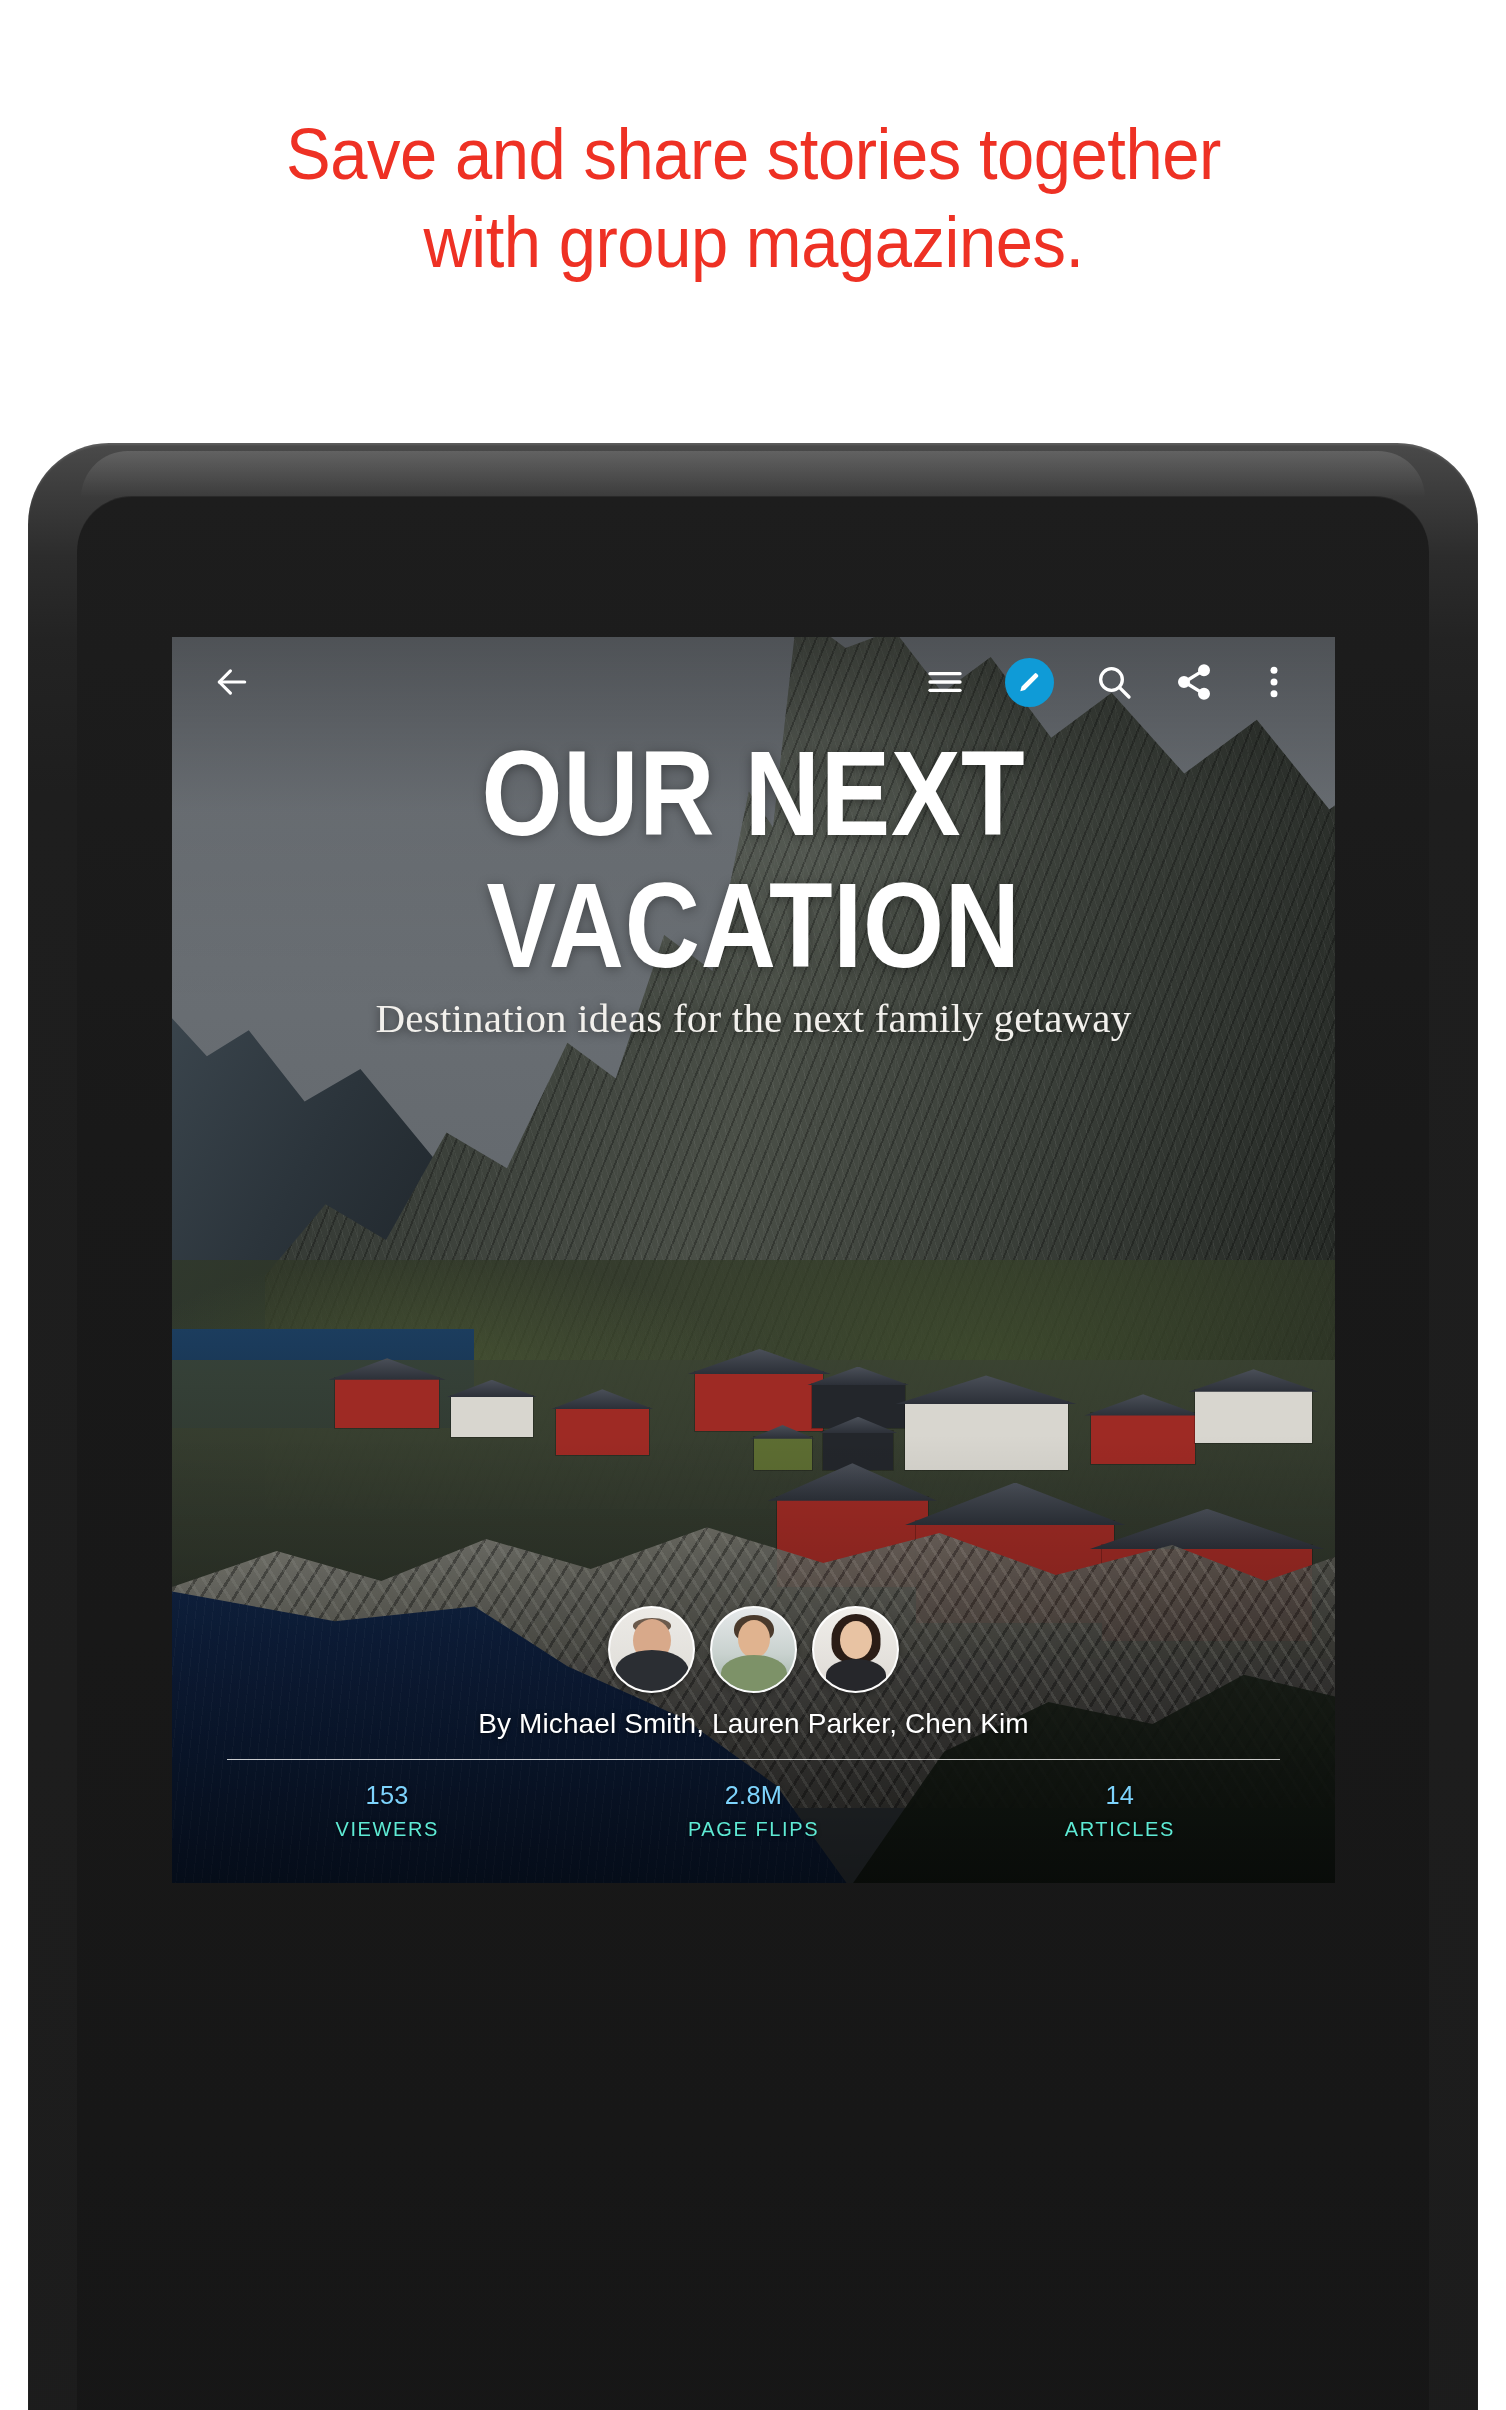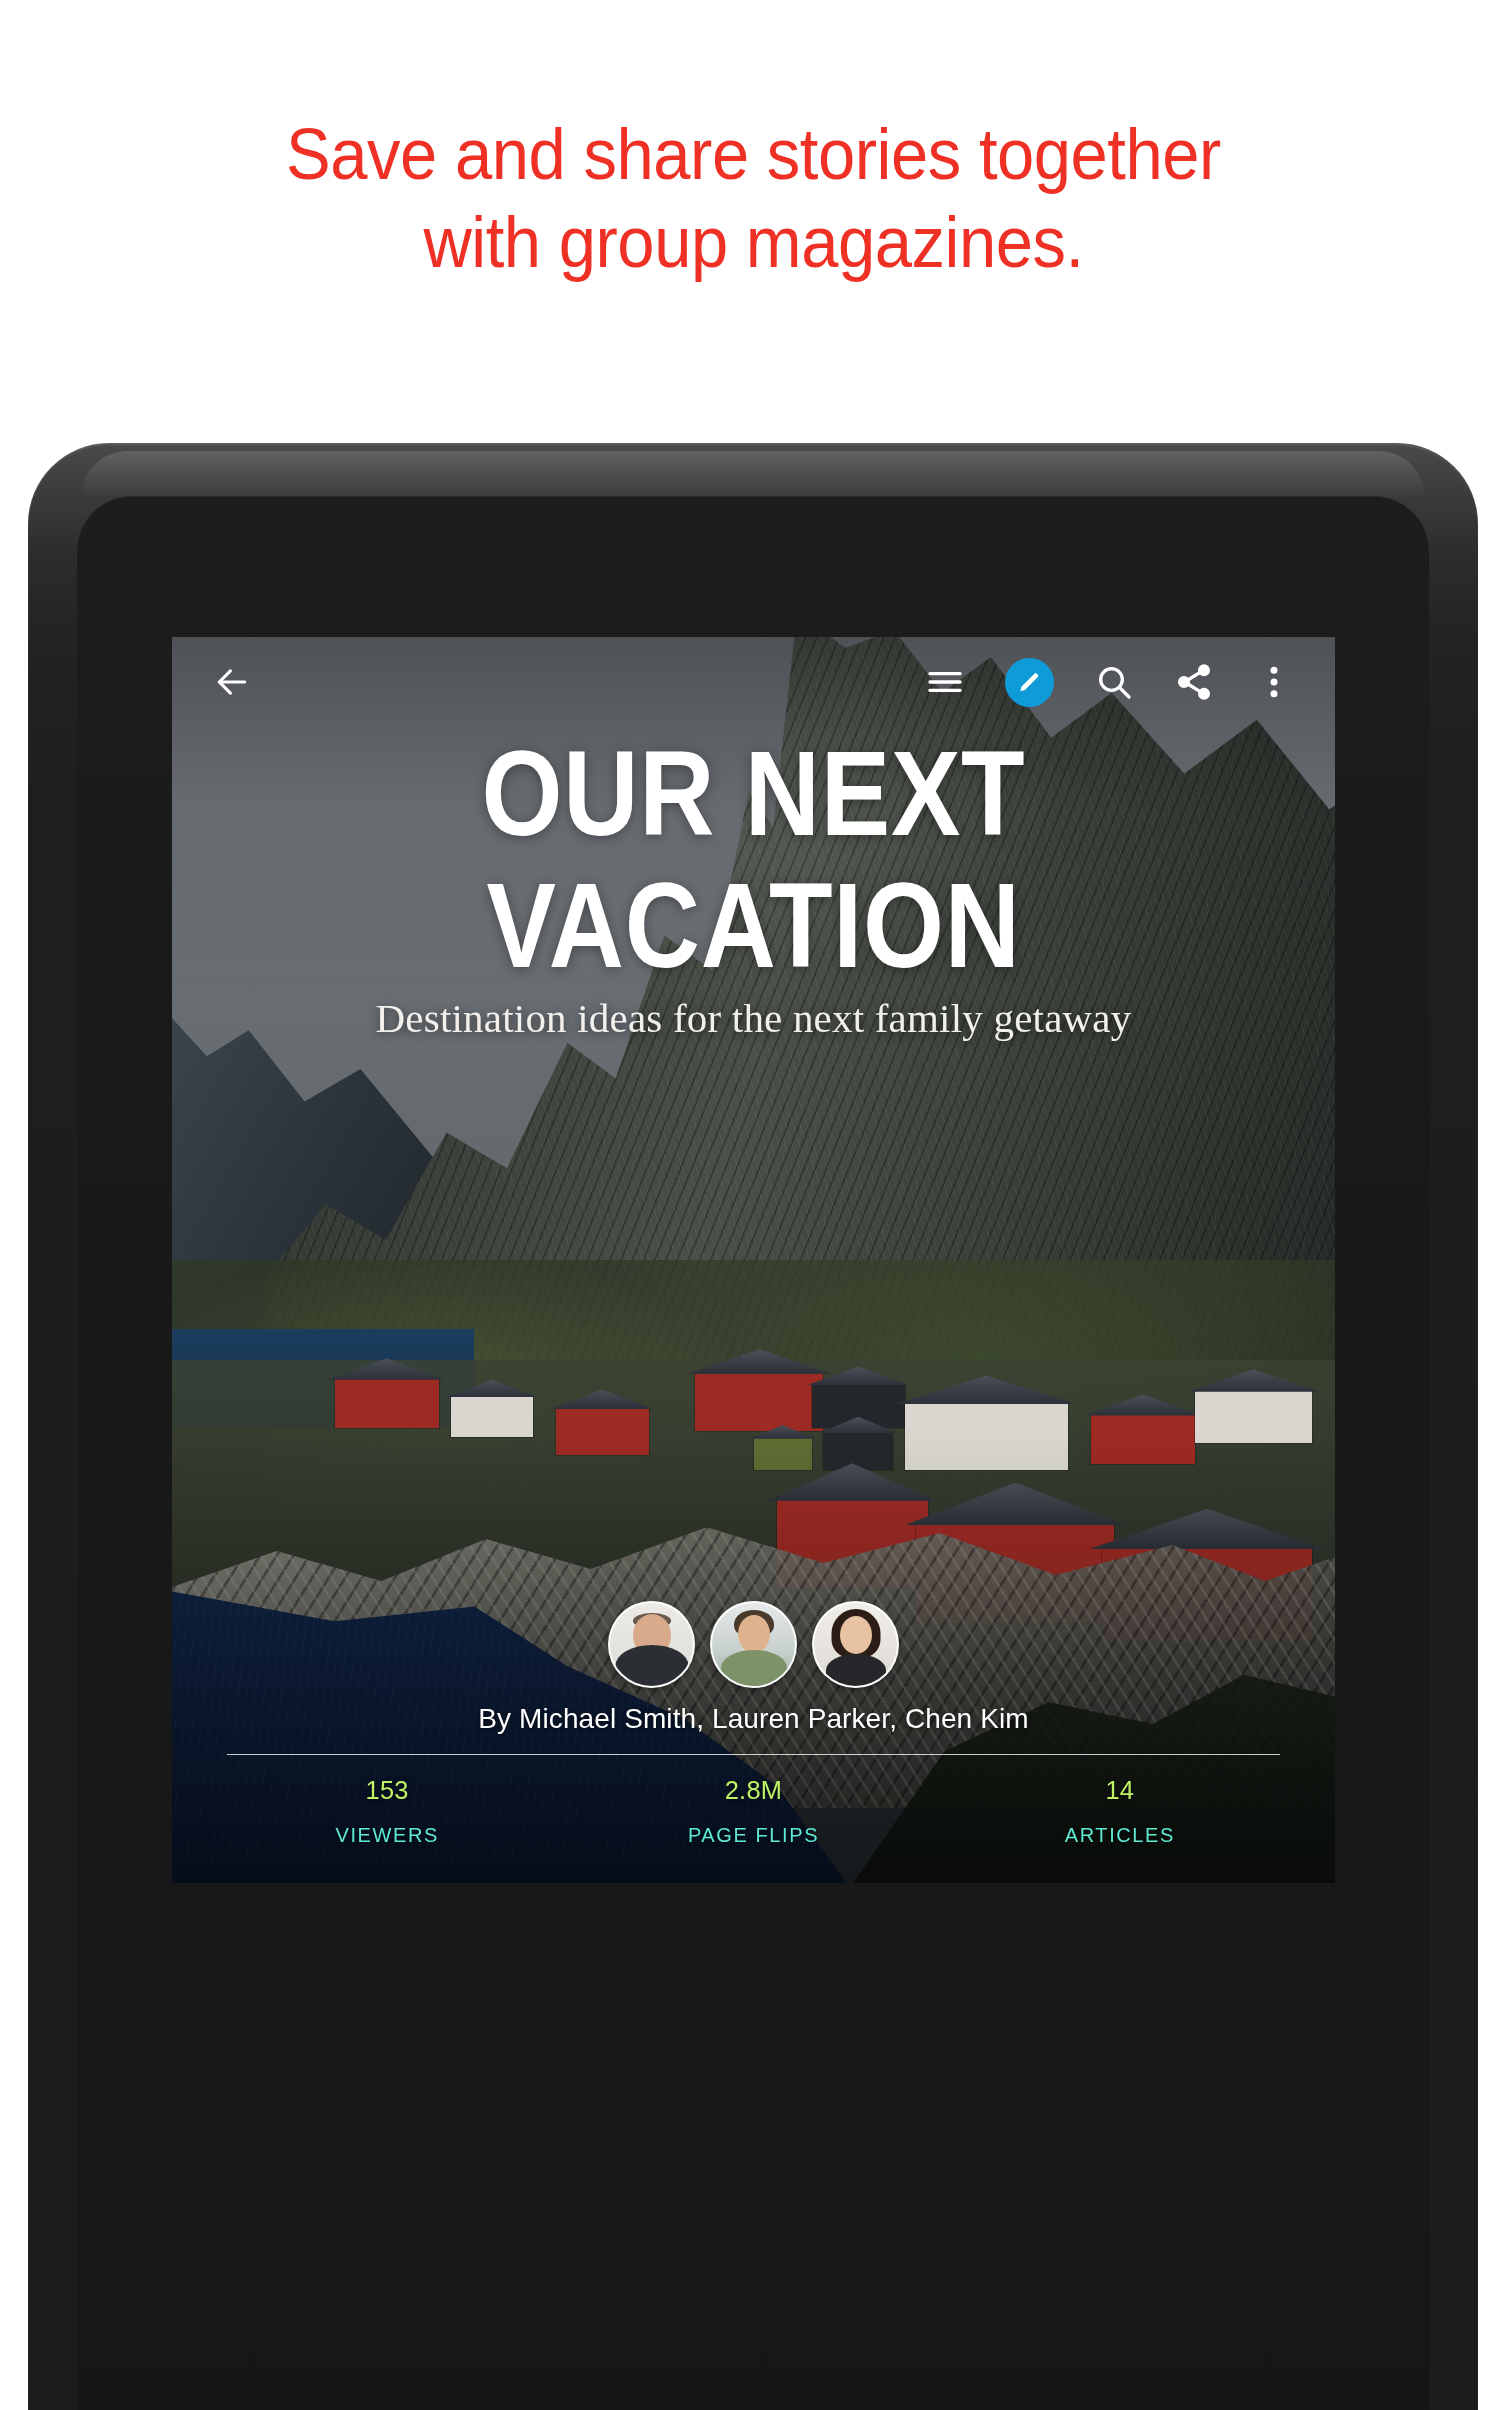--- a/index.html
+++ b/index.html
@@ -203,21 +203,21 @@
   .cover-sub {
     position: absolute; left: 0; top: 357px; width: 100%;
     text-align: center; color: #f2f0ec;
     font-family: "Liberation Serif", serif;
     font-size: 41px; letter-spacing: 0.2px;
     text-shadow: 0 1.9px 9.4px rgba(0,0,0,0.5);
   }
 
   
   .cover-footer {
-    position: absolute; left: 0; bottom: 6px; width: 100%;
+    position: absolute; left: 0; bottom: 12px; width: 100%;
     padding-bottom: 30px; box-sizing: border-box;
   }
   .avatars {
     display: flex; justify-content: center; align-items: center; gap: 15px;
     margin-bottom: 15px;
   }
   .avatar {
     width: 83px; height: 83px; border-radius: 50%;
     border: 2.8px solid rgba(255,255,255,0.92);
     overflow: hidden; position: relative;
@@ -258,22 +258,22 @@
   .divider {
     height: 0.9px; background: rgba(255,255,255,0.78);
     margin: 0 55px 21px 55px;
   }
   .stats {
     display: flex; justify-content: space-around; align-items: flex-start;
     padding: 0 32px;
   }
   .stat { text-align: center; flex: 1; }
   .stat-value {
-    color: #bef264; font-size: 25.4px; font-weight: 400;
-    letter-spacing: 0.3px; margin-bottom: 19px;
+    color: #7dd3fc; font-size: 25.4px; font-weight: 400;
+    letter-spacing: 0.3px; margin-bottom: 8px;
     text-shadow: 0 0.9px 4.7px rgba(0,0,0,0.6);
   }
   .stat-label {
     color: #5eead4; font-size: 20px; font-weight: 400;
     letter-spacing: 1.6px;
     text-shadow: 0 0.9px 4.7px rgba(0,0,0,0.6);
   }
 </style>
 </head>
 <body>

